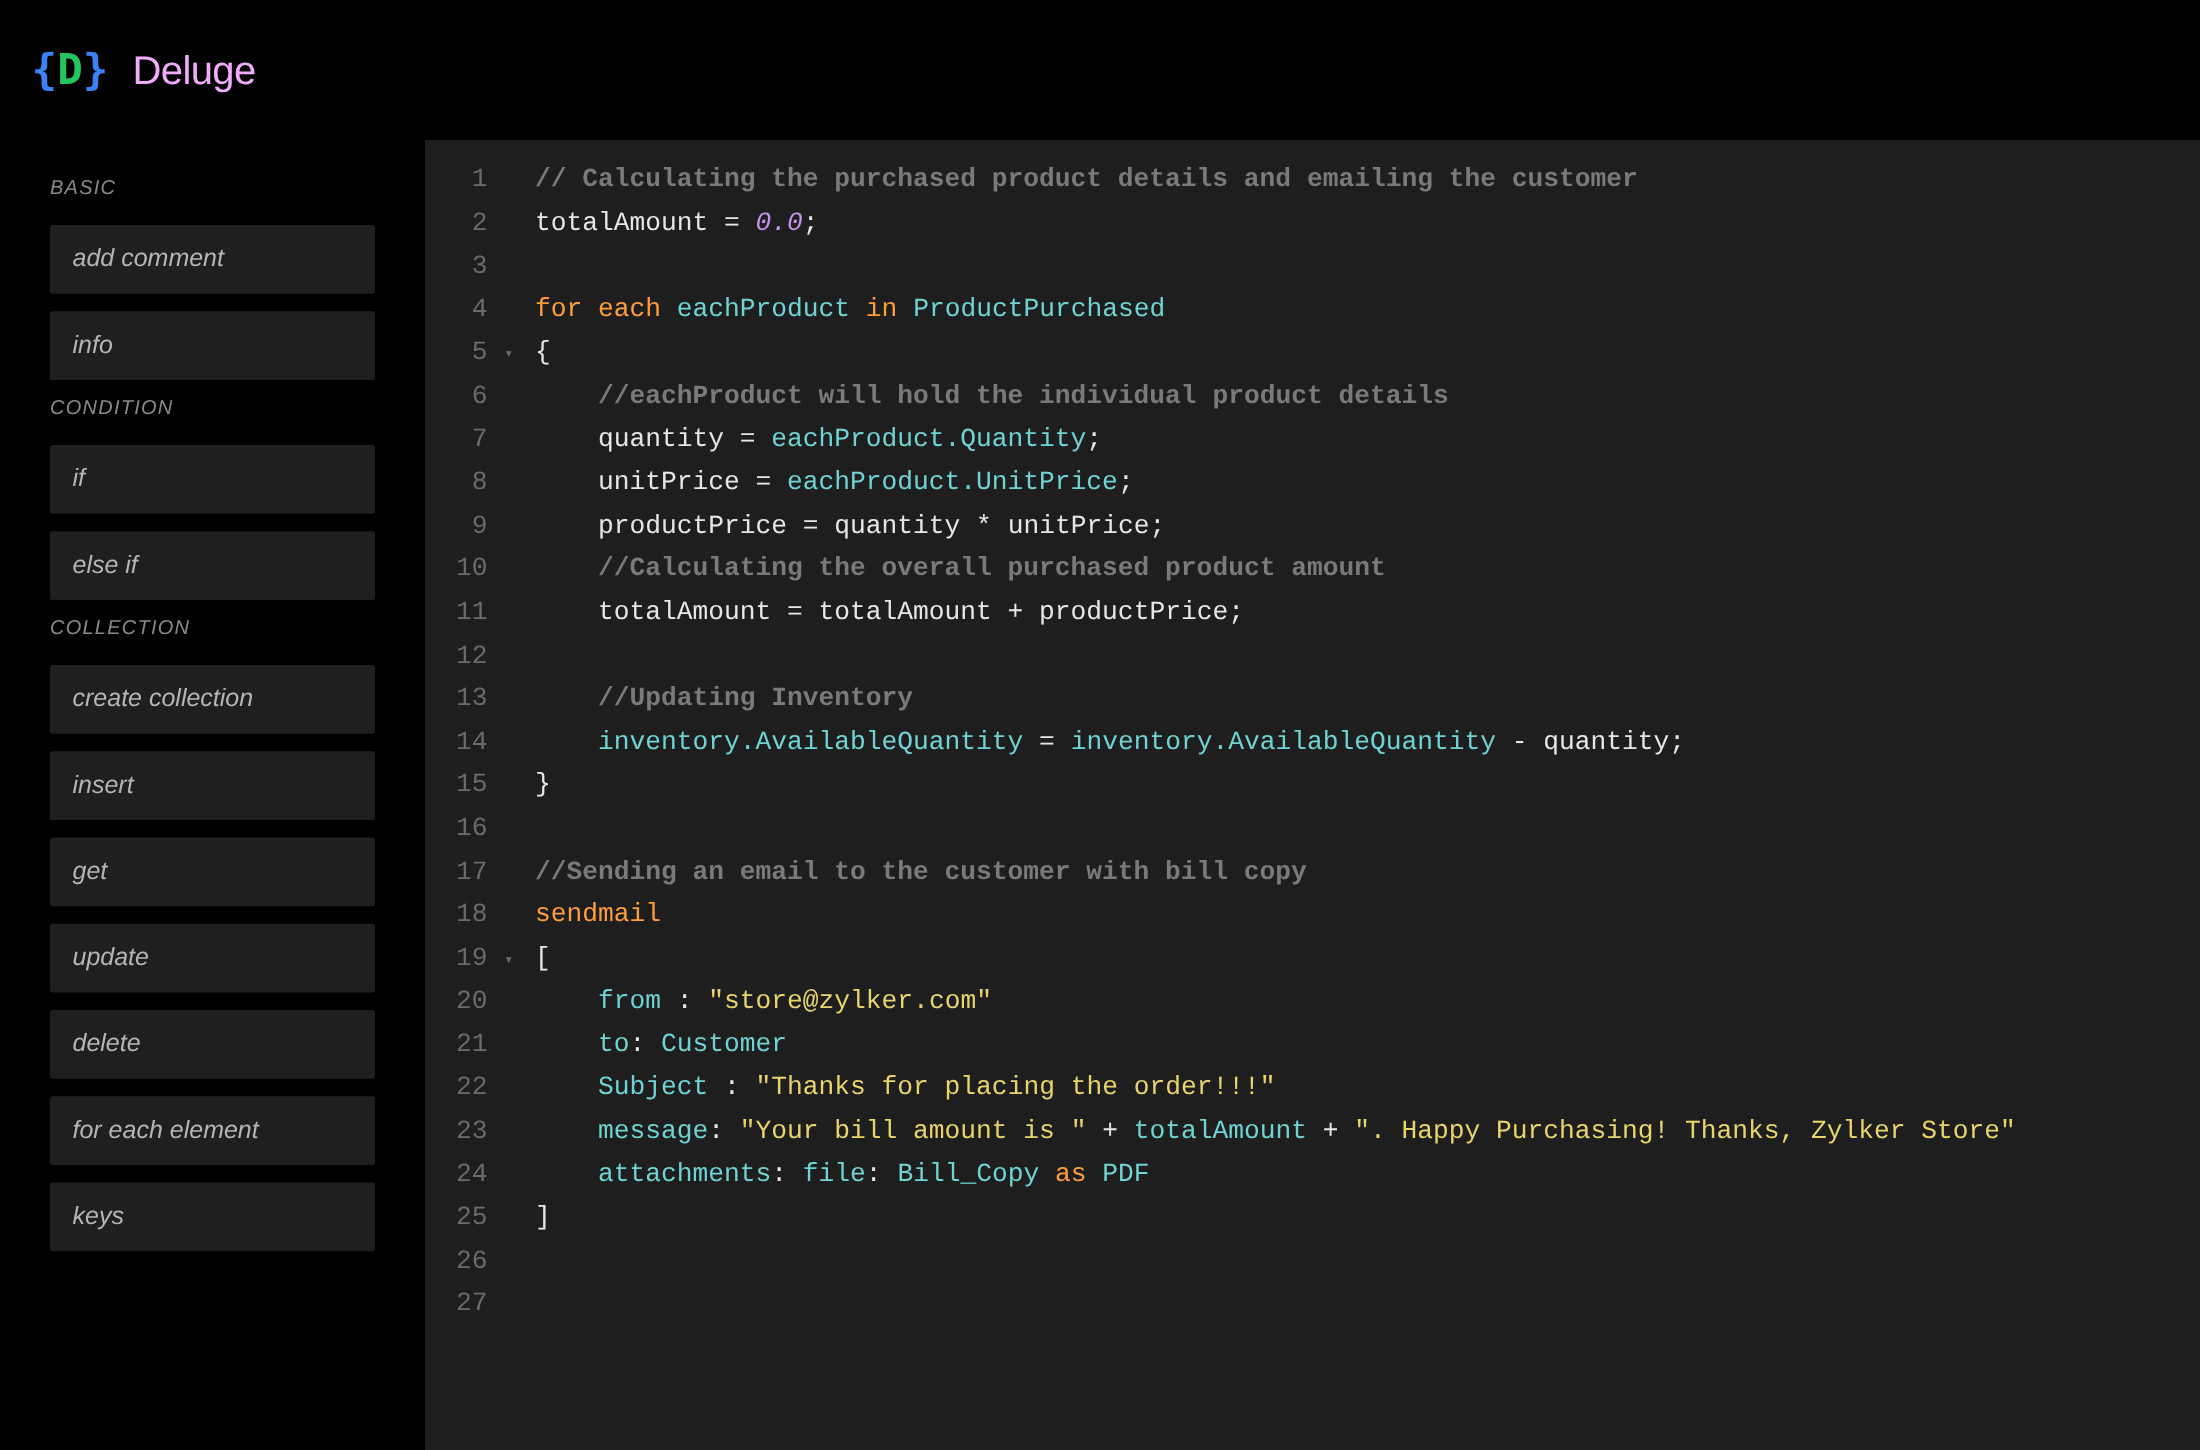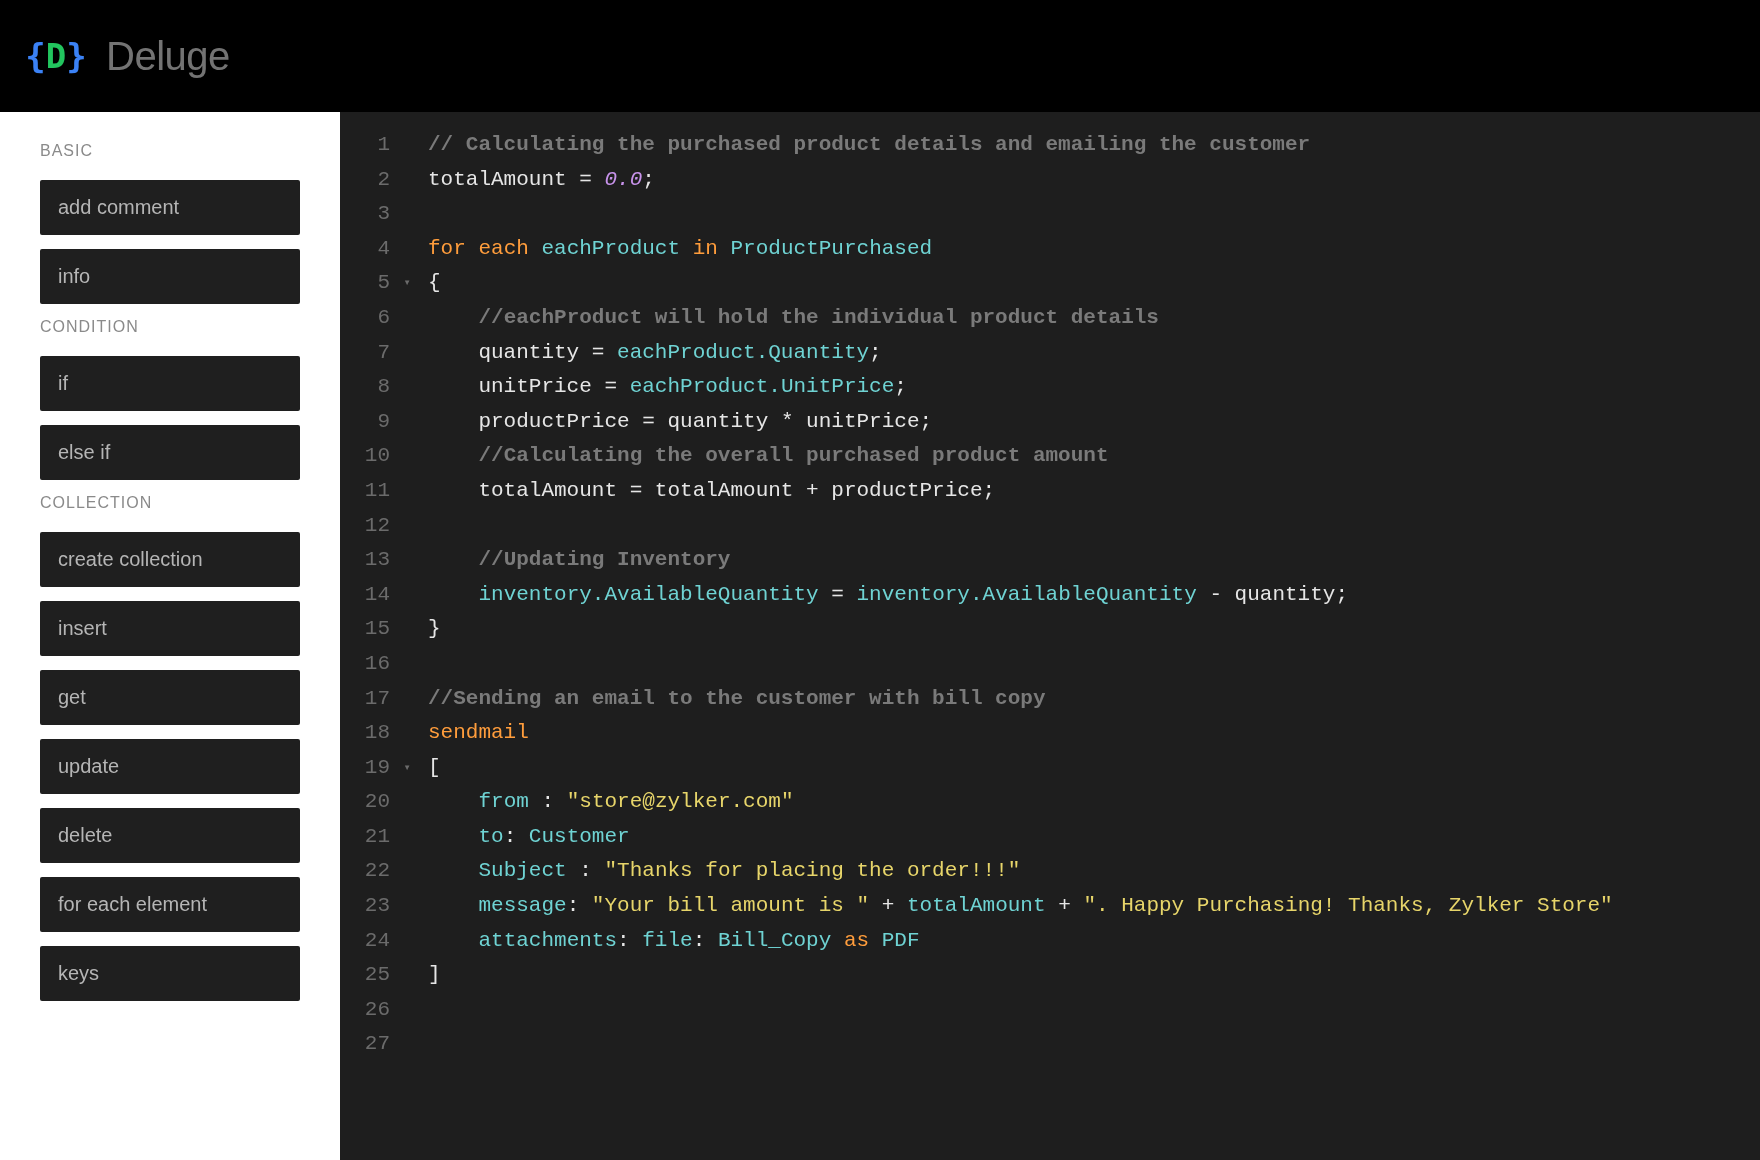--- a/index.html
+++ b/index.html
@@ -17,36 +17,37 @@
     width: 56px; height: 56px;
     border-radius: 12px;
     display:flex; align-items:center; justify-content:center;
     font-family: "SFMono-Regular", Consolas, monospace;
     font-size: 34px; font-weight: bold;
   }
   .logo-box .lb { color:#3b82f6; }
   .logo-box .lm { color:#22c55e; }
   .logo-box .lr { color:#3b82f6; }
   .header-title {
-    font-size: 40px;
+    font-size: 32px;
     font-weight: 400;
-    color: #737373;
+    color: #f0abfc;
     letter-spacing: -0.5px;
   }
 
   .body {
     display: flex;
     height: calc(100% - 112px);
   }
 
   .sidebar {
     width: 340px;
-    background: #ffffff;
+    background: #000000;
     padding: 30px 40px 0 40px;
     overflow-y: auto;
+    font-style: italic;
   }
   .section-label {
     font-size: 16px;
     letter-spacing: 1px;
     color: #8a8a8a;
     margin-bottom: 20px;
     margin-top: 12px;
   }
   .section-label:first-child { margin-top: 0; }
   .sidebar-item {

